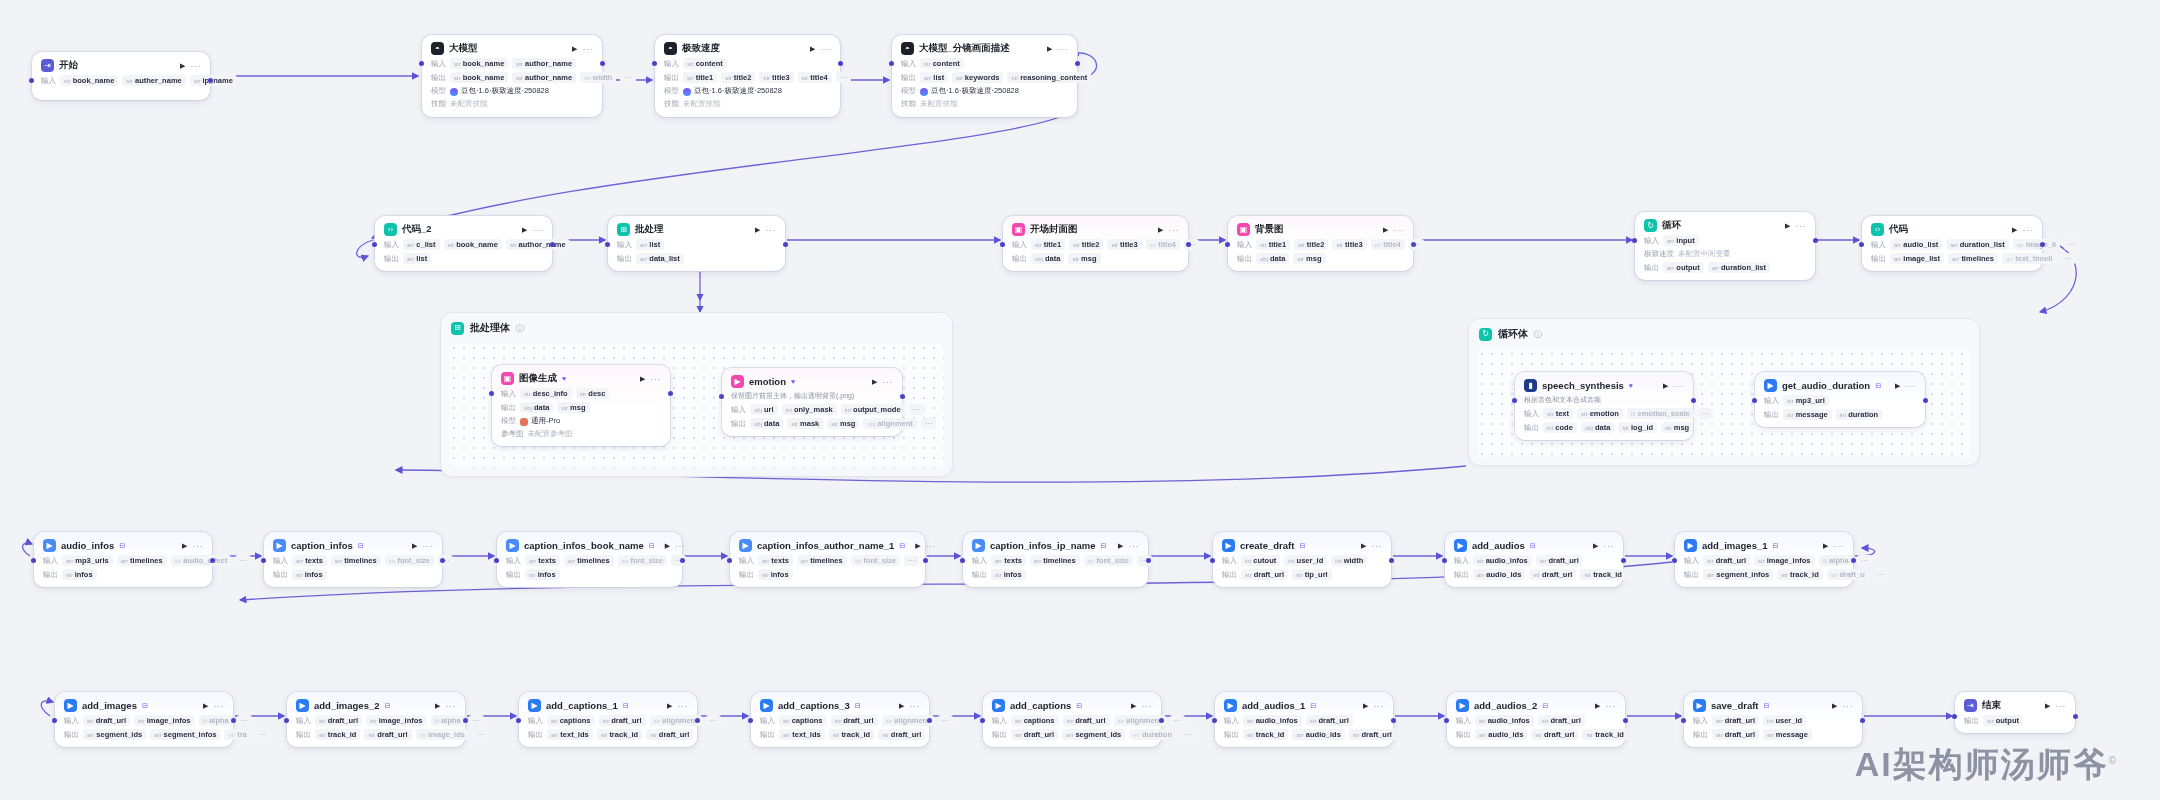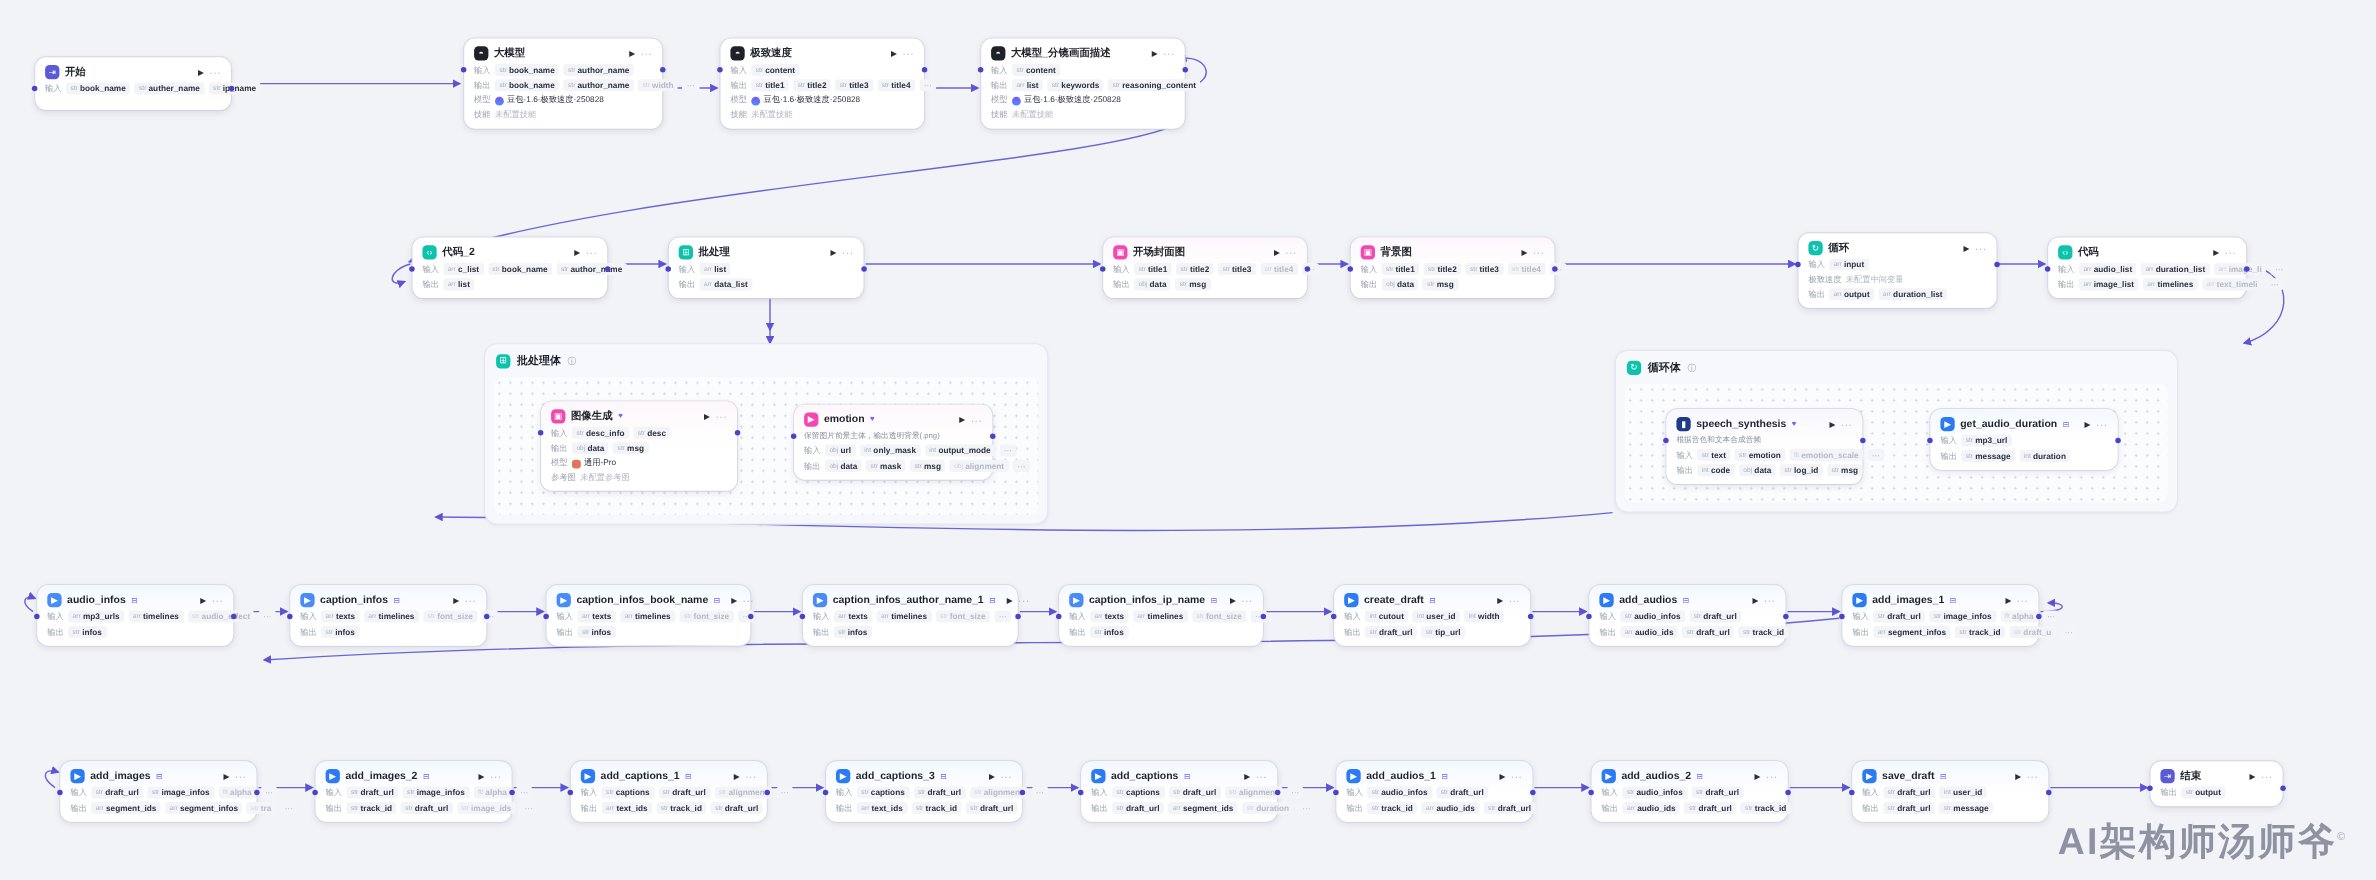--- a/index.html
+++ b/index.html
@@ -80,21 +80,21 @@
   .mdl { display: flex; align-items: flex-end; gap: 3px; font-size: 7.5px; color: #2b3040; }
   .mdl .dot { width: 8px; height: 8px; border-radius: 50%;
     background: conic-gradient(#7a5af8,#4e8cff,#7a5af8); }
   .skill { font-size: 7.5px; color: #b0b5c2; }
 
   
   .port { position: absolute; width: 5px; height: 5px; border-radius: 50%;
           background: #4a43c7; z-index: 6; }
 
   .wm {
-    position: absolute; right: 26px; bottom: 12px;
+    position: absolute; right: 42px; bottom: 12px;
     font-size: 34px; font-weight: bold; color: rgba(60,66,92,.55);
     letter-spacing: 2px; white-space: nowrap; z-index: 9;
   }
   .wm small { font-size: 10px; font-weight: normal; color: rgba(90,96,120,.5); vertical-align: super;}
 </style>
 </head>
 <body>
 
 <div id="canvas">
 

